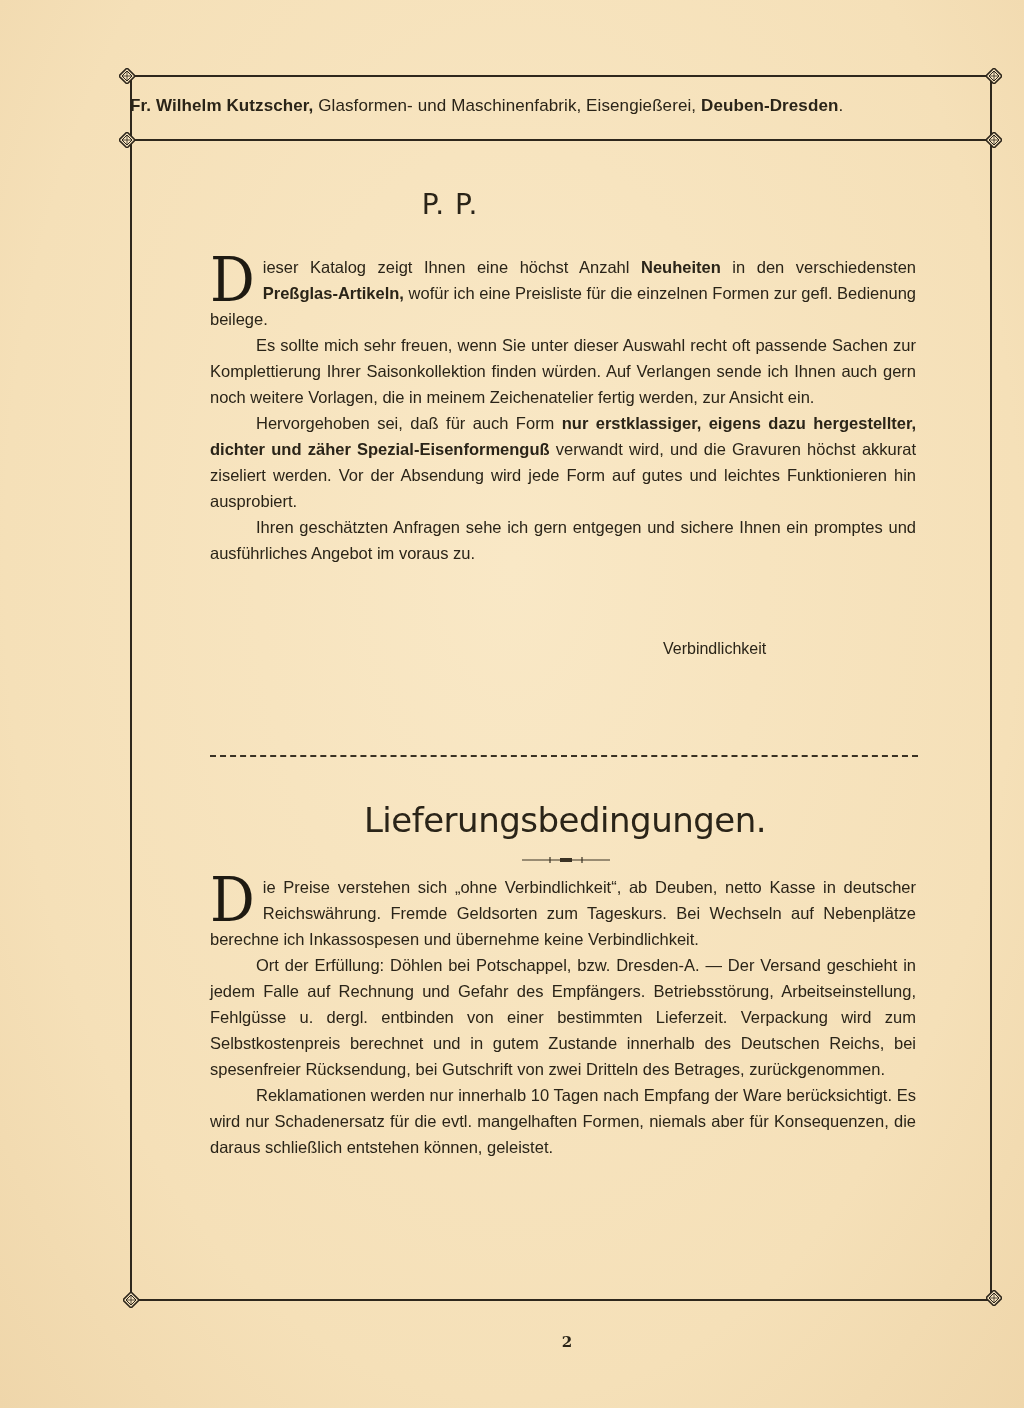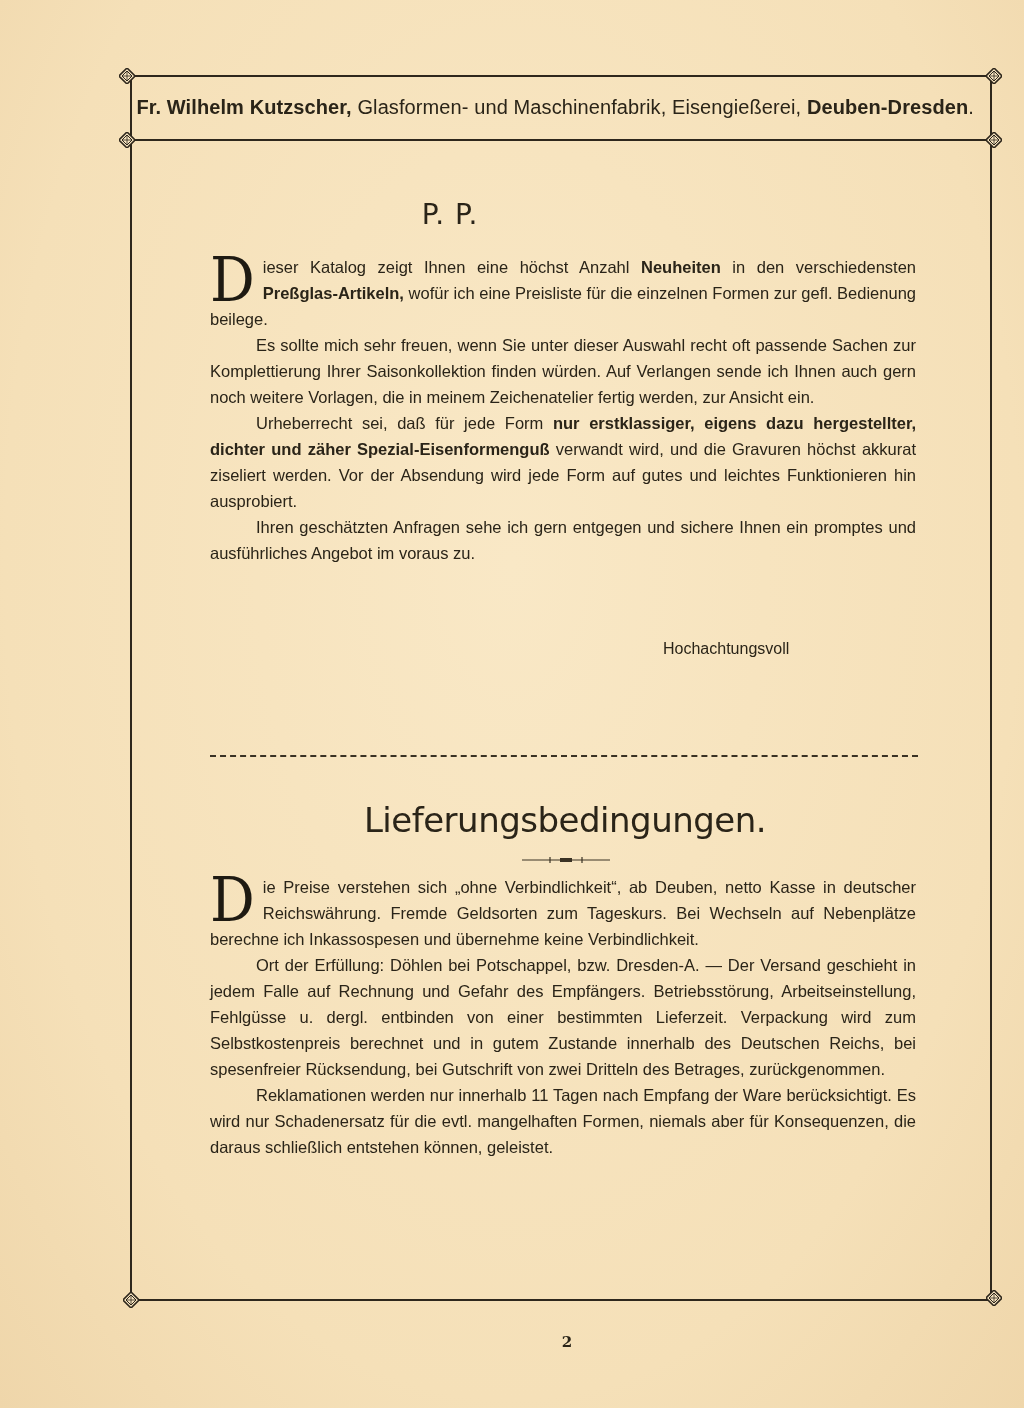--- a/index.html
+++ b/index.html
@@ -19,27 +19,27 @@
   .hline { position: absolute; height: 2px; background: #2e271c; }
   .vline { position: absolute; width: 2px; background: #2e271c; }
   .diamond {
     position: absolute; width: 16px; height: 16px;
     transform: translate(-50%, -50%);
   }
   .diamond svg { width: 16px; height: 16px; display: block; }
 
   .header-text {
     position: absolute; left: 130px; right: 50px; top: 96px;
-    text-align: right; font-size: 20px; letter-spacing: 0.1px;
+    text-align: left; font-size: 17px; letter-spacing: 0.1px;
     font-family: "Liberation Sans Narrow", "Liberation Sans", sans-serif;
   }
   .header-text b { font-weight: bold; }
 
   .pp-title {
-    position: absolute; left: 0; width: 900px; top: 198px;
+    position: absolute; left: 0; width: 900px; top: 188px;
     text-align: center; font-size: 28px;
     font-family: "DejaVu Sans", sans-serif; font-weight: normal;
     letter-spacing: 1px;
   }
 
   .body-text {
     position: absolute; left: 210px; width: 706px;
     font-size: 16.5px; line-height: 26px;
     text-align: justify;
     font-family: "Liberation Sans", sans-serif;
@@ -140,38 +140,38 @@
 
   <div class="header-text">
     <b>Fr. Wilhelm Kutzscher,</b><span> Glasformen- und Maschinenfabrik, Eisengießerei, </span><b>Deuben-Dresden</b><span>.</span>
   </div>
 
   <div class="pp-title">P. P.</div>
 
   <div class="body-text" style="top:254px;">
     <p class="first"><span class="dropcap">D</span><span>ieser Katalog zeigt Ihnen eine höchst Anzahl </span><span class="bold">Neuheiten</span><span> in den verschiedensten </span><span class="bold">Preßglas-Artikeln,</span><span> wofür ich eine Preisliste für die einzelnen Formen zur gefl. Bedienung beilege.</span></p>
     <p>Es sollte mich sehr freuen, wenn Sie unter dieser Auswahl recht oft passende Sachen zur Komplettierung Ihrer Saisonkollektion finden würden.  Auf Verlangen sende ich Ihnen auch gern noch weitere Vorlagen, die in meinem Zeichenatelier fertig werden, zur Ansicht ein.</p>
-    <p><span>Urheberrecht sei, daß für jede Form </span><span class="bold">nur erstklassiger, eigens dazu hergestellter, dichter und zäher Spezial-Eisenformenguß</span><span> verwandt wird, und die Gravuren höchst akkurat ziseliert werden.  Vor der Absendung wird jede Form auf gutes und leichtes Funktionieren hin ausprobiert.</span></p>
+    <p><span>Hervorgehoben sei, daß für auch Form </span><span class="bold">nur erstklassiger, eigens dazu hergestellter, dichter und zäher Spezial-Eisenformenguß</span><span> verwandt wird, und die Gravuren höchst akkurat ziseliert werden.  Vor der Absendung wird jede Form auf gutes und leichtes Funktionieren hin ausprobiert.</span></p>
     <p>Ihren geschätzten Anfragen sehe ich gern entgegen und sichere Ihnen ein promptes und ausführliches Angebot im voraus zu.</p>
   </div>
 
-  <div class="closing">Hochachtungsvoll</div>
+  <div class="closing">Verbindlichkeit</div>
 
   <div class="dash-rule"></div>
 
   <div class="section-title">Lieferungsbedingungen.</div>
   <div class="ornament">
     <svg viewBox="0 0 88 10" width="88" height="10">
       <line x1="0" y1="5" x2="88" y2="5" stroke="#3a3224" stroke-width="1"></line>
       <rect x="38" y="3" width="12" height="4" fill="#3a3224"></rect>
       <line x1="28" y1="2" x2="28" y2="8" stroke="#3a3224" stroke-width="1.2"></line>
       <line x1="60" y1="2" x2="60" y2="8" stroke="#3a3224" stroke-width="1.2"></line>
     </svg>
   </div>
 
   <div class="body-text" style="top:874px;">
     <p class="first"><span class="dropcap">D</span><span>ie Preise verstehen sich „ohne Verbindlichkeit“, ab Deuben, netto Kasse in deutscher Reichswährung.  Fremde Geldsorten zum Tageskurs.  Bei Wechseln auf Nebenplätze berechne ich Inkassospesen und übernehme keine Verbindlichkeit.</span></p>
     <p>Ort der Erfüllung: Döhlen bei Potschappel, bzw. Dresden-A. — Der Versand geschieht in jedem Falle auf Rechnung und Gefahr des Empfängers.  Betriebsstörung, Arbeitseinstellung, Fehlgüsse u. dergl. entbinden von einer bestimmten Lieferzeit.  Verpackung wird zum Selbstkostenpreis berechnet und in gutem Zustande innerhalb des Deutschen Reichs, bei spesenfreier Rücksendung, bei Gutschrift von zwei Dritteln des Betrages, zurückgenommen.</p>
-    <p>Reklamationen werden nur innerhalb 11 Tagen nach Empfang der Ware berücksichtigt.  Es wird nur Schadenersatz für die evtl. mangelhaften Formen, niemals aber für Konsequenzen, die daraus schließlich entstehen können, geleistet.</p>
+    <p>Reklamationen werden nur innerhalb 10 Tagen nach Empfang der Ware berücksichtigt.  Es wird nur Schadenersatz für die evtl. mangelhaften Formen, niemals aber für Konsequenzen, die daraus schließlich entstehen können, geleistet.</p>
   </div>
 
   <div class="page-number">2</div>
 </div>
 
 </body></html>

